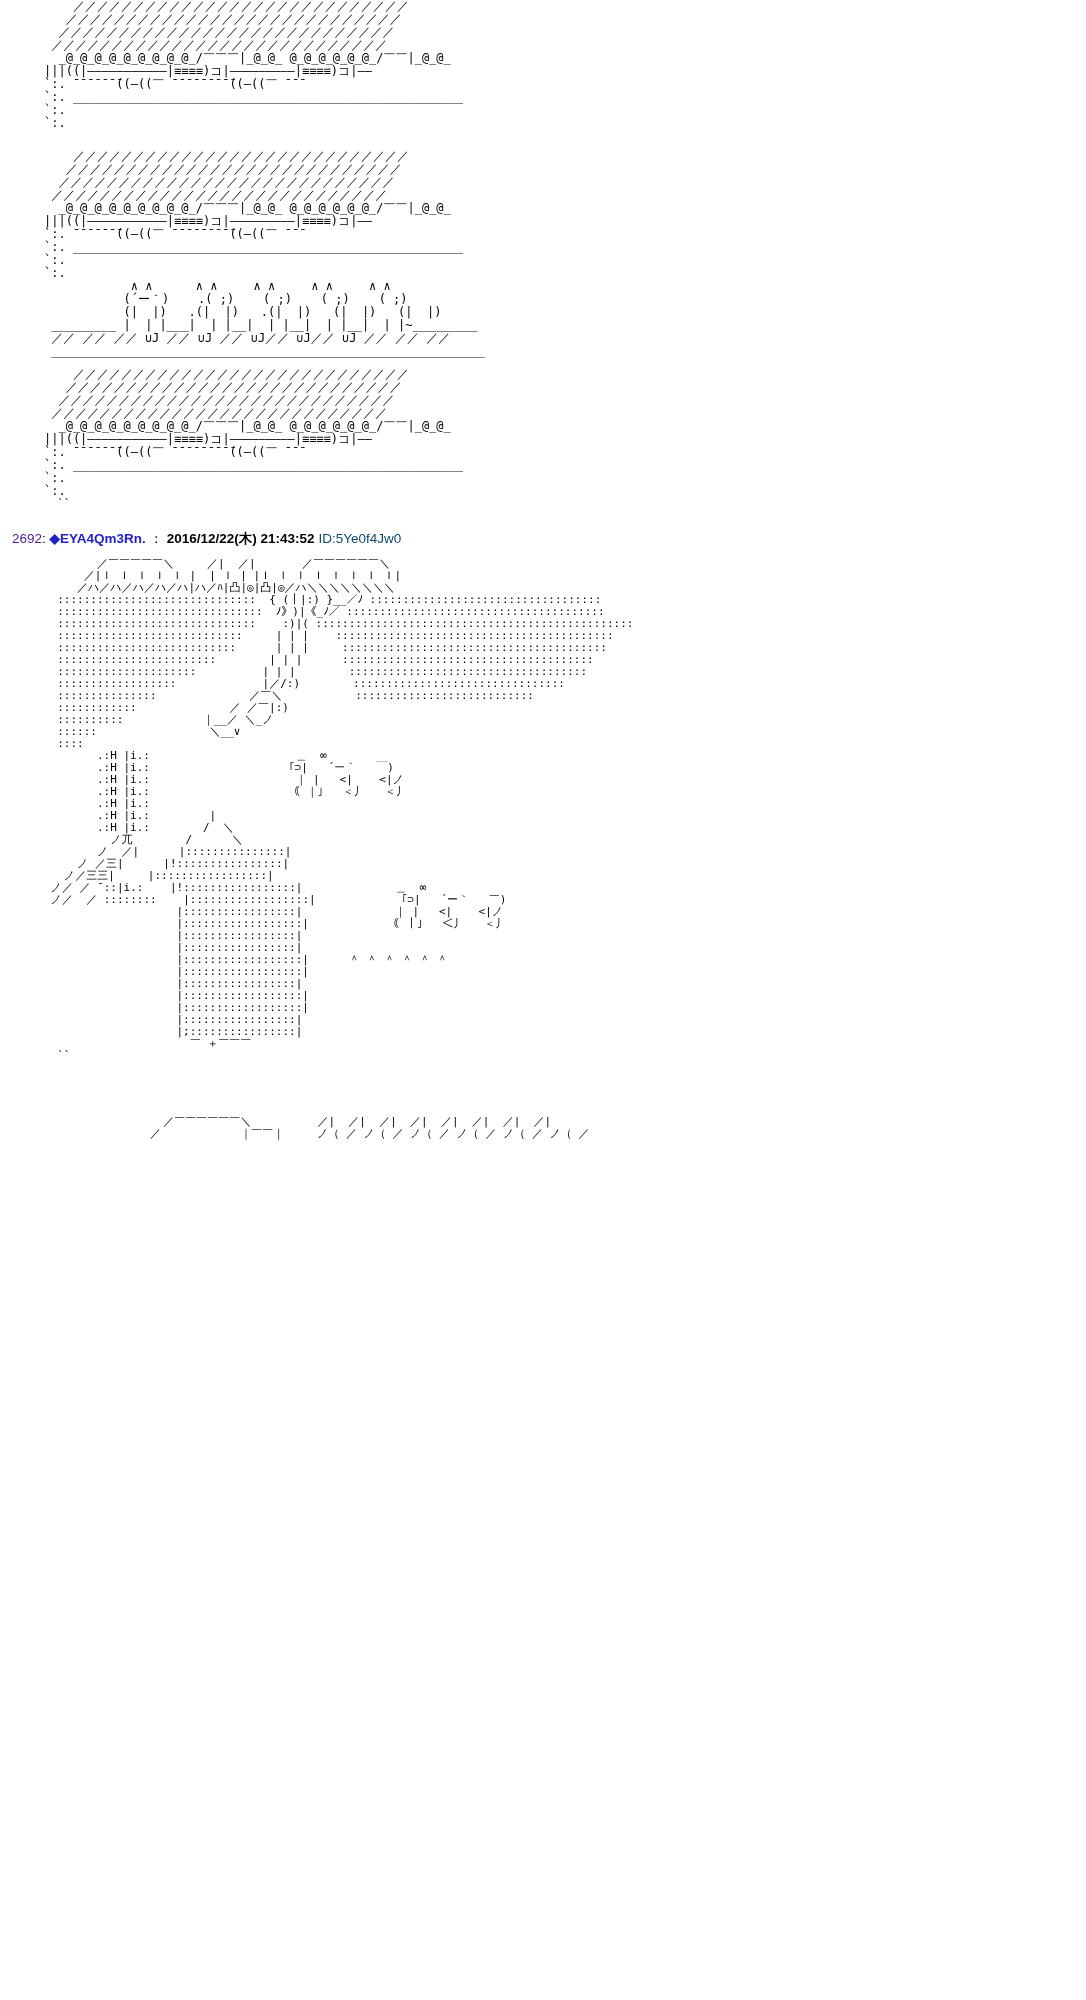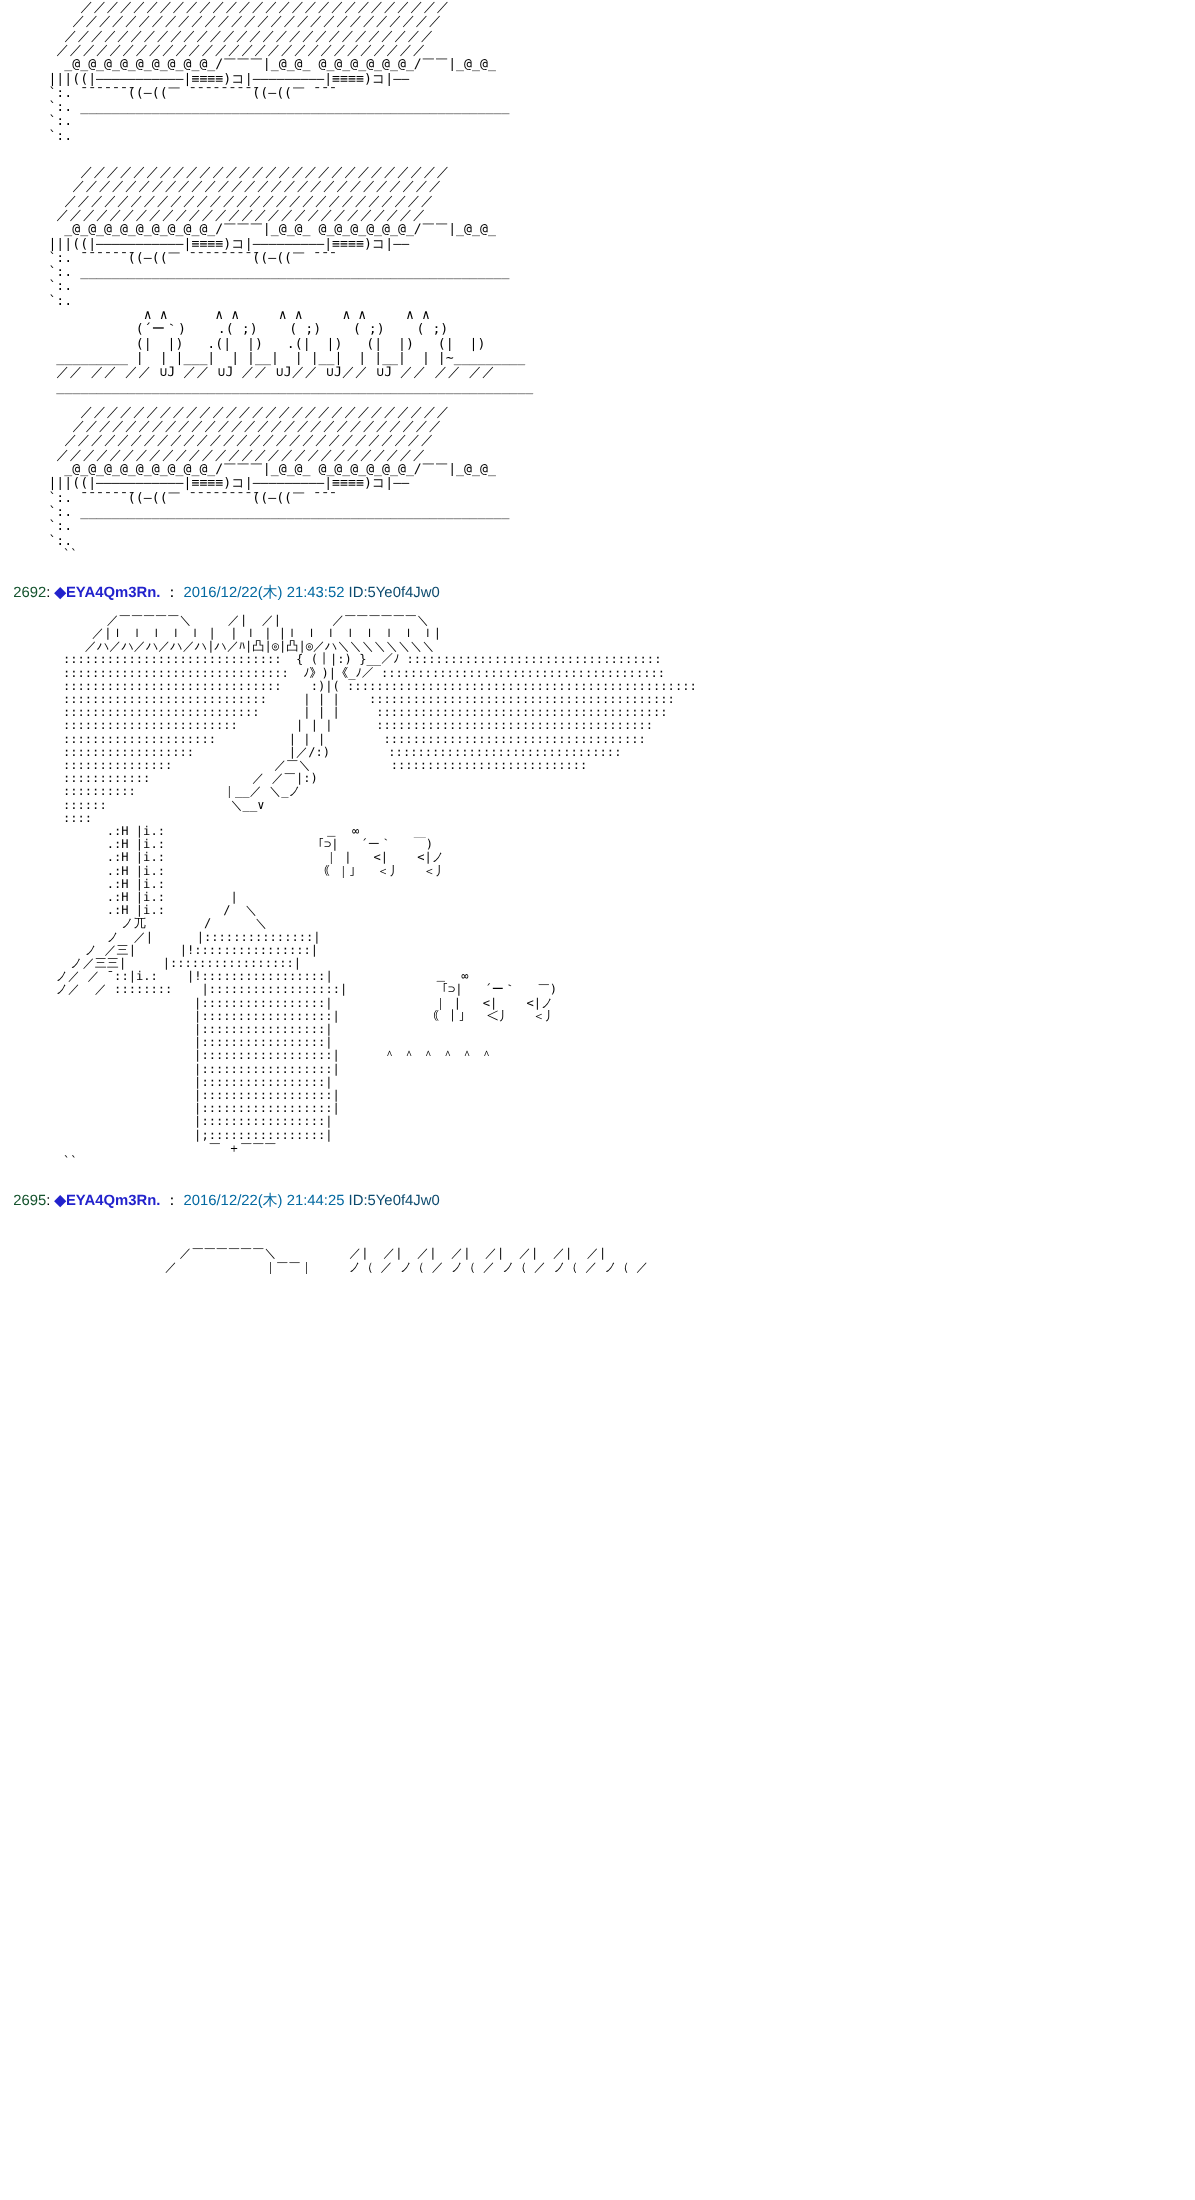--- a/index.html
+++ b/index.html
@@ -33,34 +33,35 @@
     line-height: 12px;
   }
   .post-header {
     font-size: 13.5px;
     line-height: 18px;
     color: #000000;
     padding: 0 0 0 12px;
     margin: 0;
   }
   .post-header .num {
-    color: #14532d;
+    color: #4c1d95;
   }
   .post-header .sep {
     color: #000000;
   }
   .post-header .name {
     color: #2222cc;
     font-weight: bold;
   }
   .post-header .diamond {
     color: #2222cc;
   }
   .post-header .date {
-    color: #0369a1;
+    color: #000000;
+    font-weight: bold;
   }
   .post-header .uid {
     color: #0c4a6e;
   }
   .spacer-sm { height: 10px; }
   .spacer-md { height: 20px; }
   .spacer-lg { height: 34px; }
 </style>
 </head>
 <body>
@@ -155,24 +156,19 @@
                     |:::::::::::::::::|
                     |::::::::::::::::::|
                     |::::::::::::::::::|
                     |:::::::::::::::::|
                     |;::::::::::::::::|
                       ￣ ＋￣￣￣</pre>
   <pre class="aa small">  ``</pre>
 
   <div class="spacer-md"></div>
 
-  <div class="post-header">
-    <span class="num">2695</span><span class="sep">:</span>
-    <span class="name"><span class="diamond">◆</span><span>EYA4Qm3Rn.</span></span><span> ： </span><span class="date">2016/12/22(木) 21:44:25</span>
-    <span class="uid">ID:5Ye0f4Jw0</span>
-  </div>
 
   <div class="spacer-lg"></div>
 
   <pre class="aa small">                  ／￣￣￣￣￣￣＼          ／|  ／|  ／|  ／|  ／|  ／|  ／|  ／|
                 ／            ｜￣￣｜     ノ（ ／ ノ（ ／ ノ（ ／ ノ（ ／ ノ（ ／ ノ（ ／</pre>
 
 </div>
 
 </body></html>

